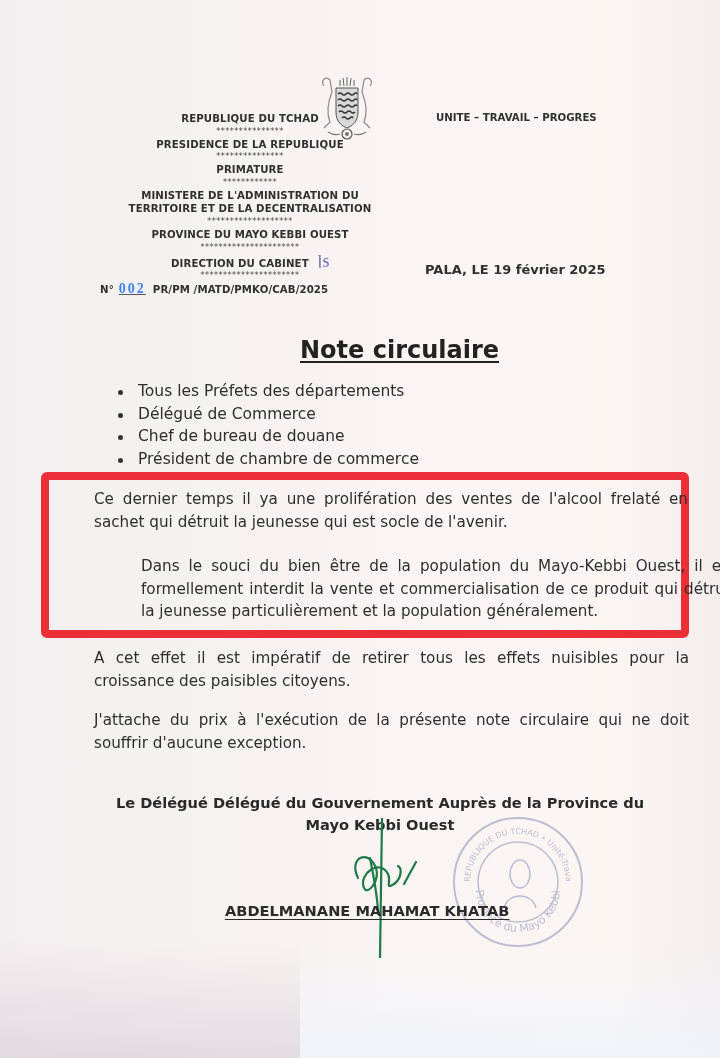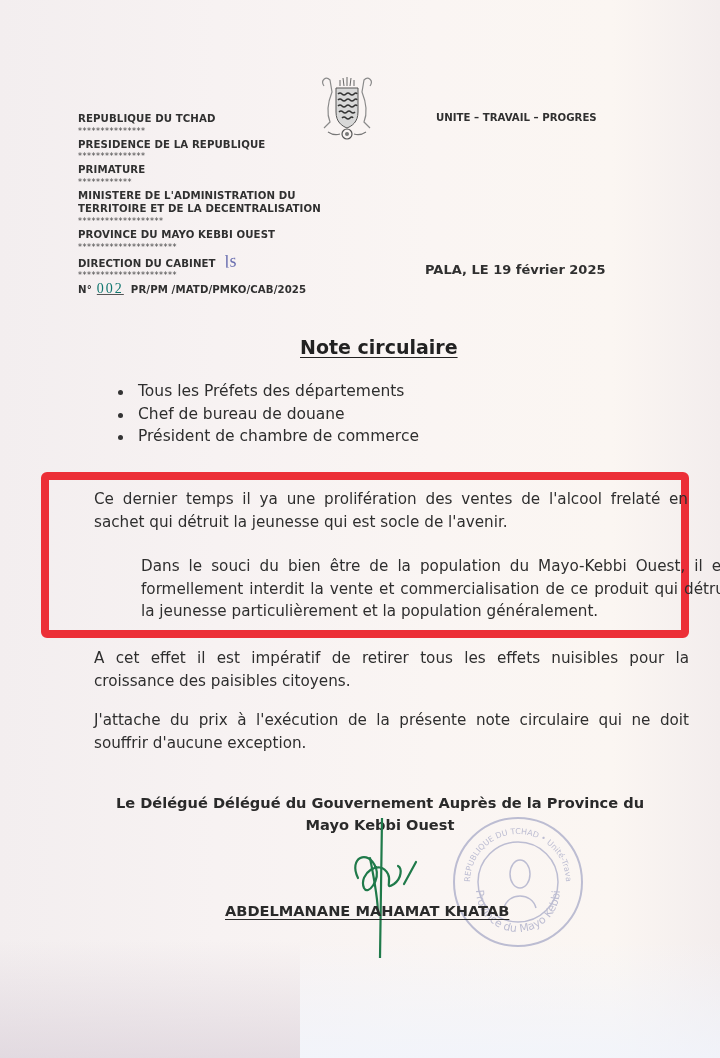--- a/index.html
+++ b/index.html
@@ -12,28 +12,29 @@
     }
     .paper-shade {
       position: absolute; left: 0; top: 940px; width: 300px; height: 118px;
       background: linear-gradient(180deg, rgba(220,210,220,0) 0%, rgba(215,205,215,0.6) 100%);
     }
     .paper-shade-right {
       position: absolute; left: 300px; top: 940px; width: 420px; height: 118px;
       background: linear-gradient(180deg, rgba(240,242,250,0) 0%, rgba(240,244,252,0.8) 100%);
     }
     .header-left {
-      position: absolute; left: 78px; top: 112px; width: 300px;
+      position: absolute; left: 100px; top: 112px; width: 300px;
       font-size: 10.2px; font-weight: bold; line-height: 13.6px; color: #303030;
       letter-spacing: 0.1px;
+      text-align: center;
     }
     .header-left .stars { font-size: 8px; letter-spacing: 0.5px; line-height: 12px; color: #444; font-weight: normal; }
     .ref-line { display: flex; align-items: baseline; }
     .ref-num {
-      font-family: "Liberation Serif", serif; color: #0f766e; font-weight: normal;
+      font-family: "Liberation Serif", serif; color: #3b82f6; font-weight: bold;
       font-size: 14px; letter-spacing: 2px; text-decoration: underline; text-decoration-color: #555;
       margin: 0 4px 0 2px; padding: 0 3px;
     }
     .initials {
       display: inline-block; font-family: "Liberation Serif", serif; font-style: italic;
       color: #6a6fb0; font-size: 18px; font-weight: normal; margin-left: 8px; transform: rotate(-10deg);
       line-height: 10px;
     }
     .coat-of-arms {
       position: absolute; left: 316px; top: 72px; width: 62px; height: 72px;
@@ -41,21 +42,21 @@
     .motto {
       position: absolute; left: 436px; top: 112px;
       font-size: 10.2px; font-weight: bold; color: #303030;
     }
     .place-date {
       position: absolute; left: 425px; top: 262px;
       font-size: 13px; font-weight: bold; color: #303030;
     }
     .doc-title {
       position: absolute; left: 300px; top: 336px;
-      font-size: 19px; font-weight: bold; color: #222; text-decoration: underline;
+      font-size: 24px; font-weight: bold; color: #222; text-decoration: underline;
       text-underline-offset: 3px;
     }
     .recipients {
       position: absolute; left: 116px; top: 380px; list-style: none;
       font-size: 15.5px; line-height: 22.5px; color: #2e2e2e;
     }
     .recipients li { position: relative; padding-left: 22px; }
     .recipients li::before {
       content: ""; position: absolute; left: 2px; top: 10px; width: 5px; height: 5px;
       border-radius: 50%; background: #333;
@@ -144,20 +145,21 @@
   </div>
 </div>
 
 <div class="motto">UNITE – TRAVAIL – PROGRES</div>
 <div class="place-date">PALA, LE 19 février 2025</div>
 
 <div class="doc-title">Note circulaire</div>
 
 <ul class="recipients">
   <li>Tous les Préfets des départements</li>
+  <li>Délégué de Commerce</li>
   <li>Chef de bureau de douane</li>
   <li>Président de chambre de commerce</li>
 </ul>
 
 <div class="highlight-box"></div>
 <p class="para p1">Ce dernier temps il ya une prolifération des ventes de l'alcool frelaté en sachet qui détruit la jeunesse qui est socle de l'avenir.</p>
 <p class="para p2">Dans le souci du bien être de la population du Mayo-Kebbi Ouest, il est formellement interdit la vente et commercialisation de ce produit qui détruit la jeunesse particulièrement et la population généralement.</p>
 
 <p class="para p3">A cet effet il est impératif de retirer tous les effets nuisibles pour la croissance des paisibles citoyens.</p>
 <p class="para p4">J'attache du prix à l'exécution de la présente note circulaire qui ne doit souffrir d'aucune exception.</p>

